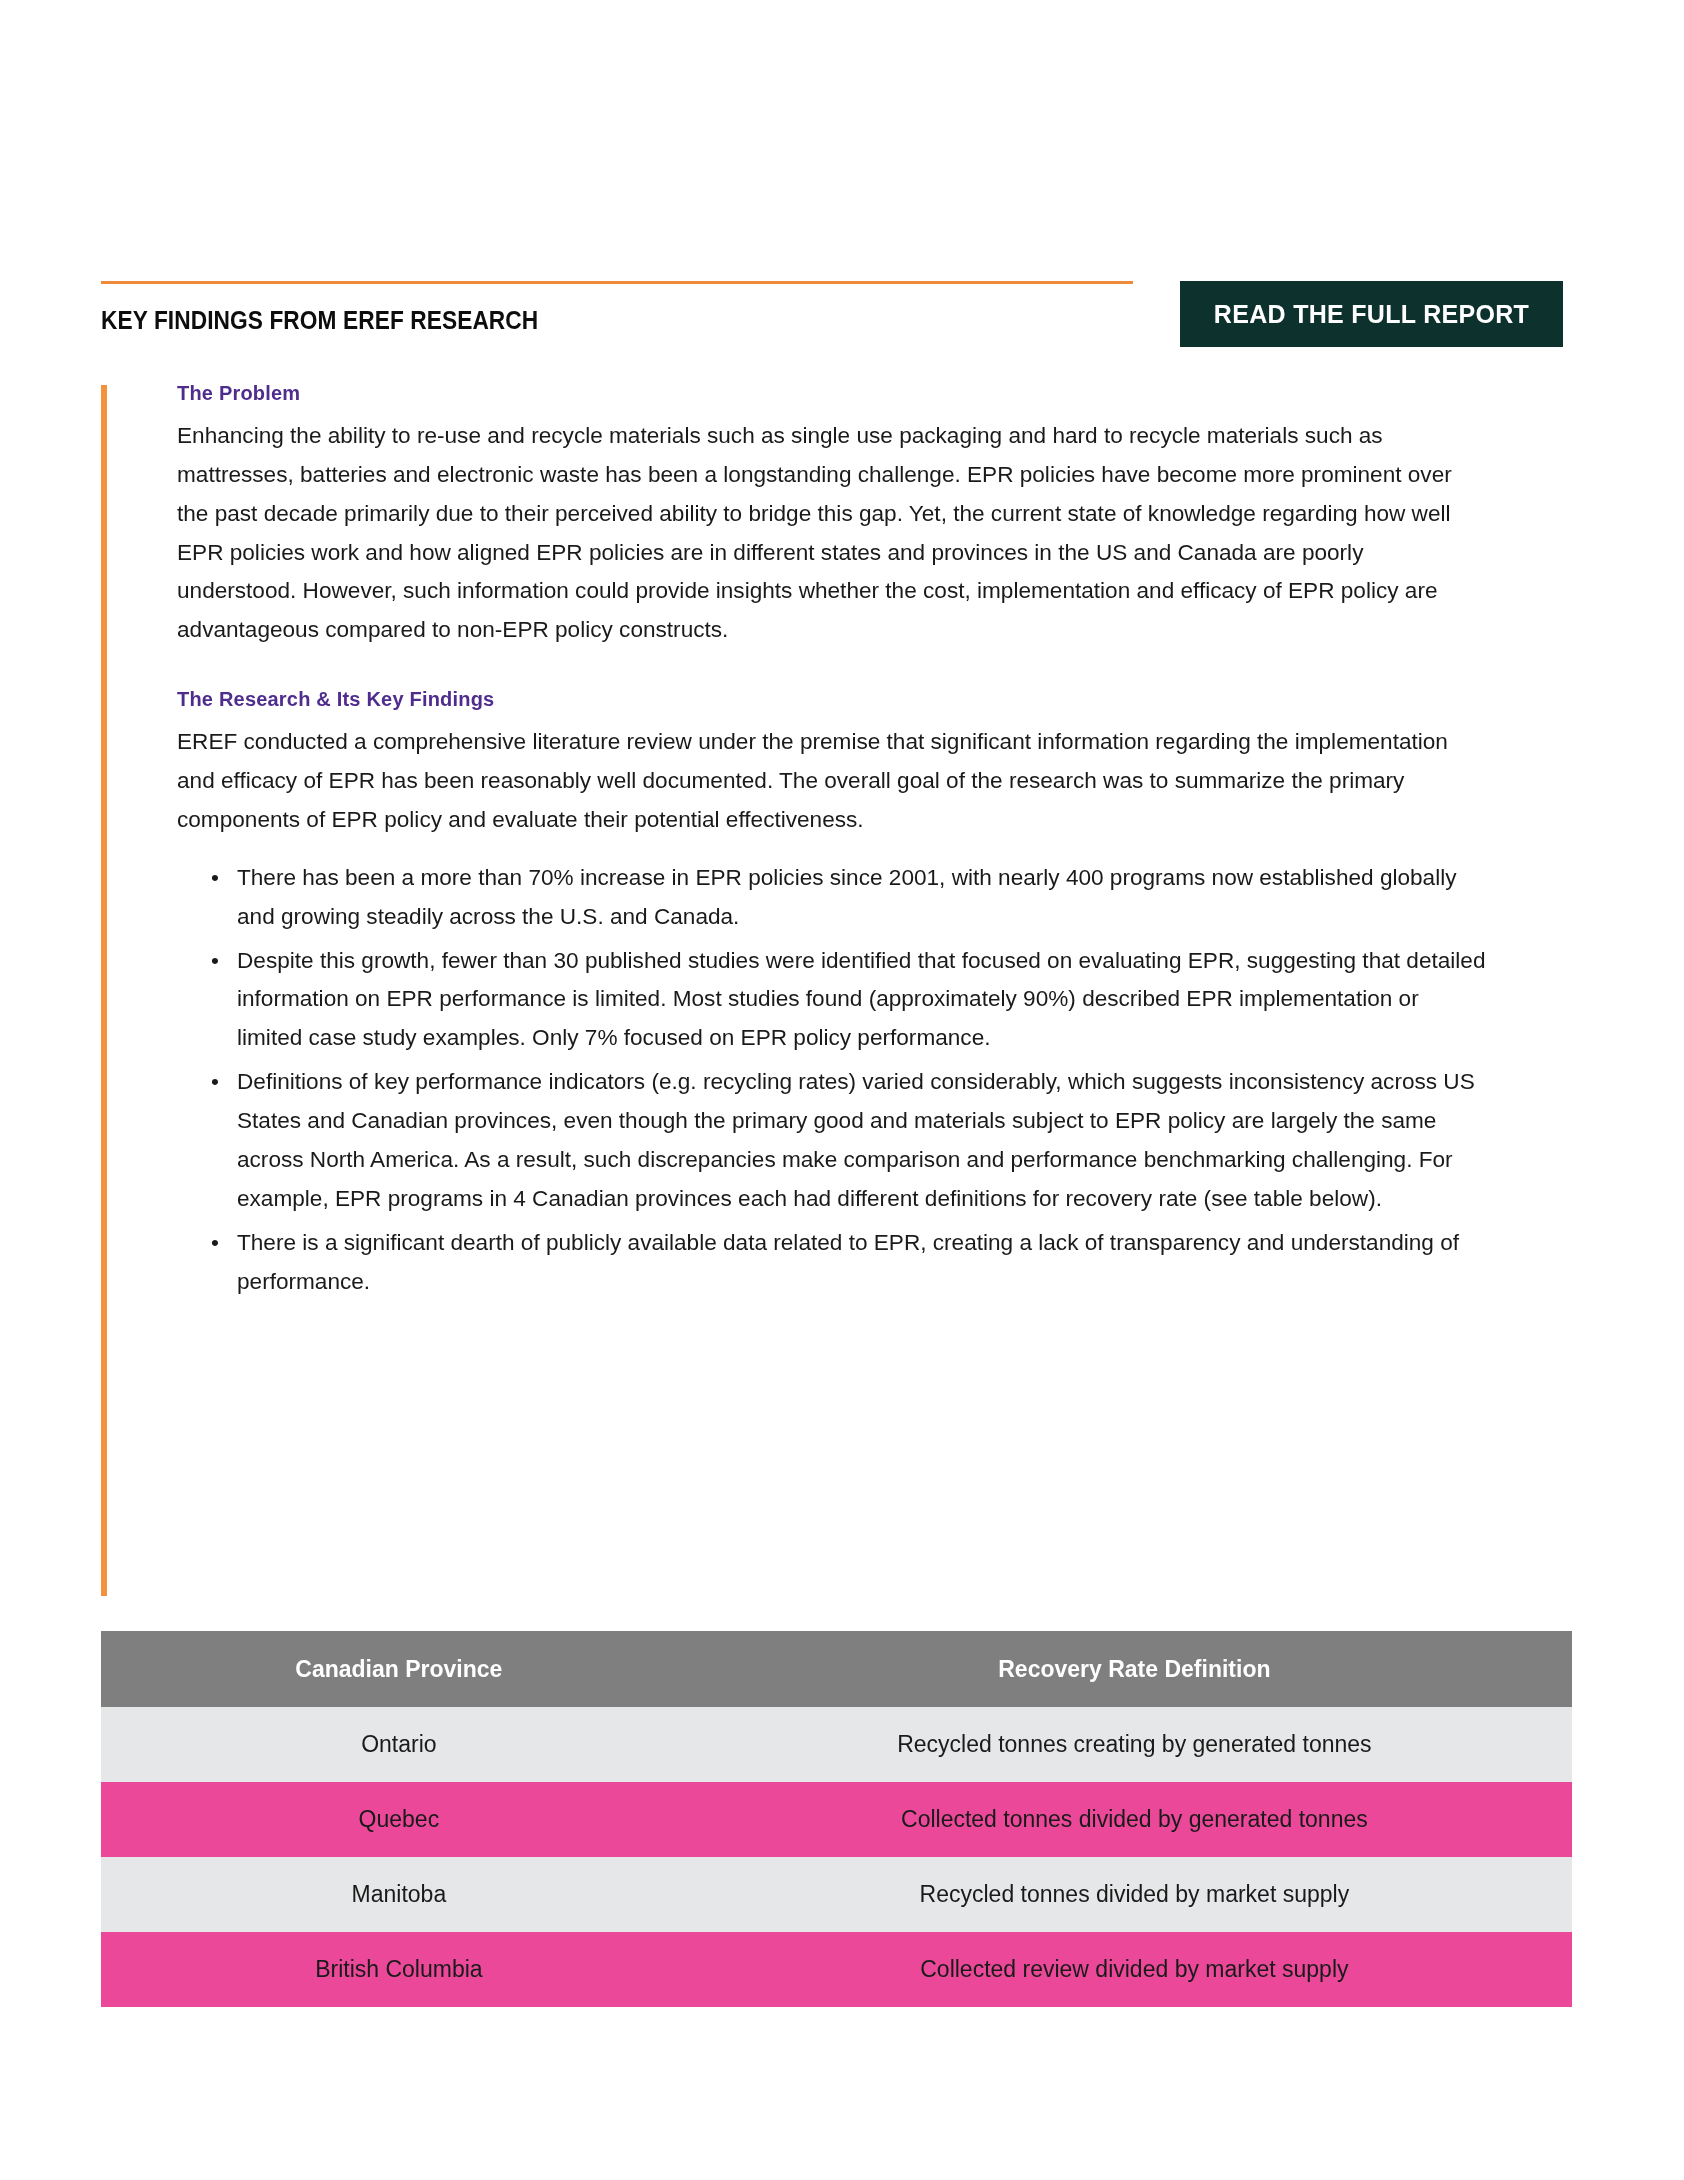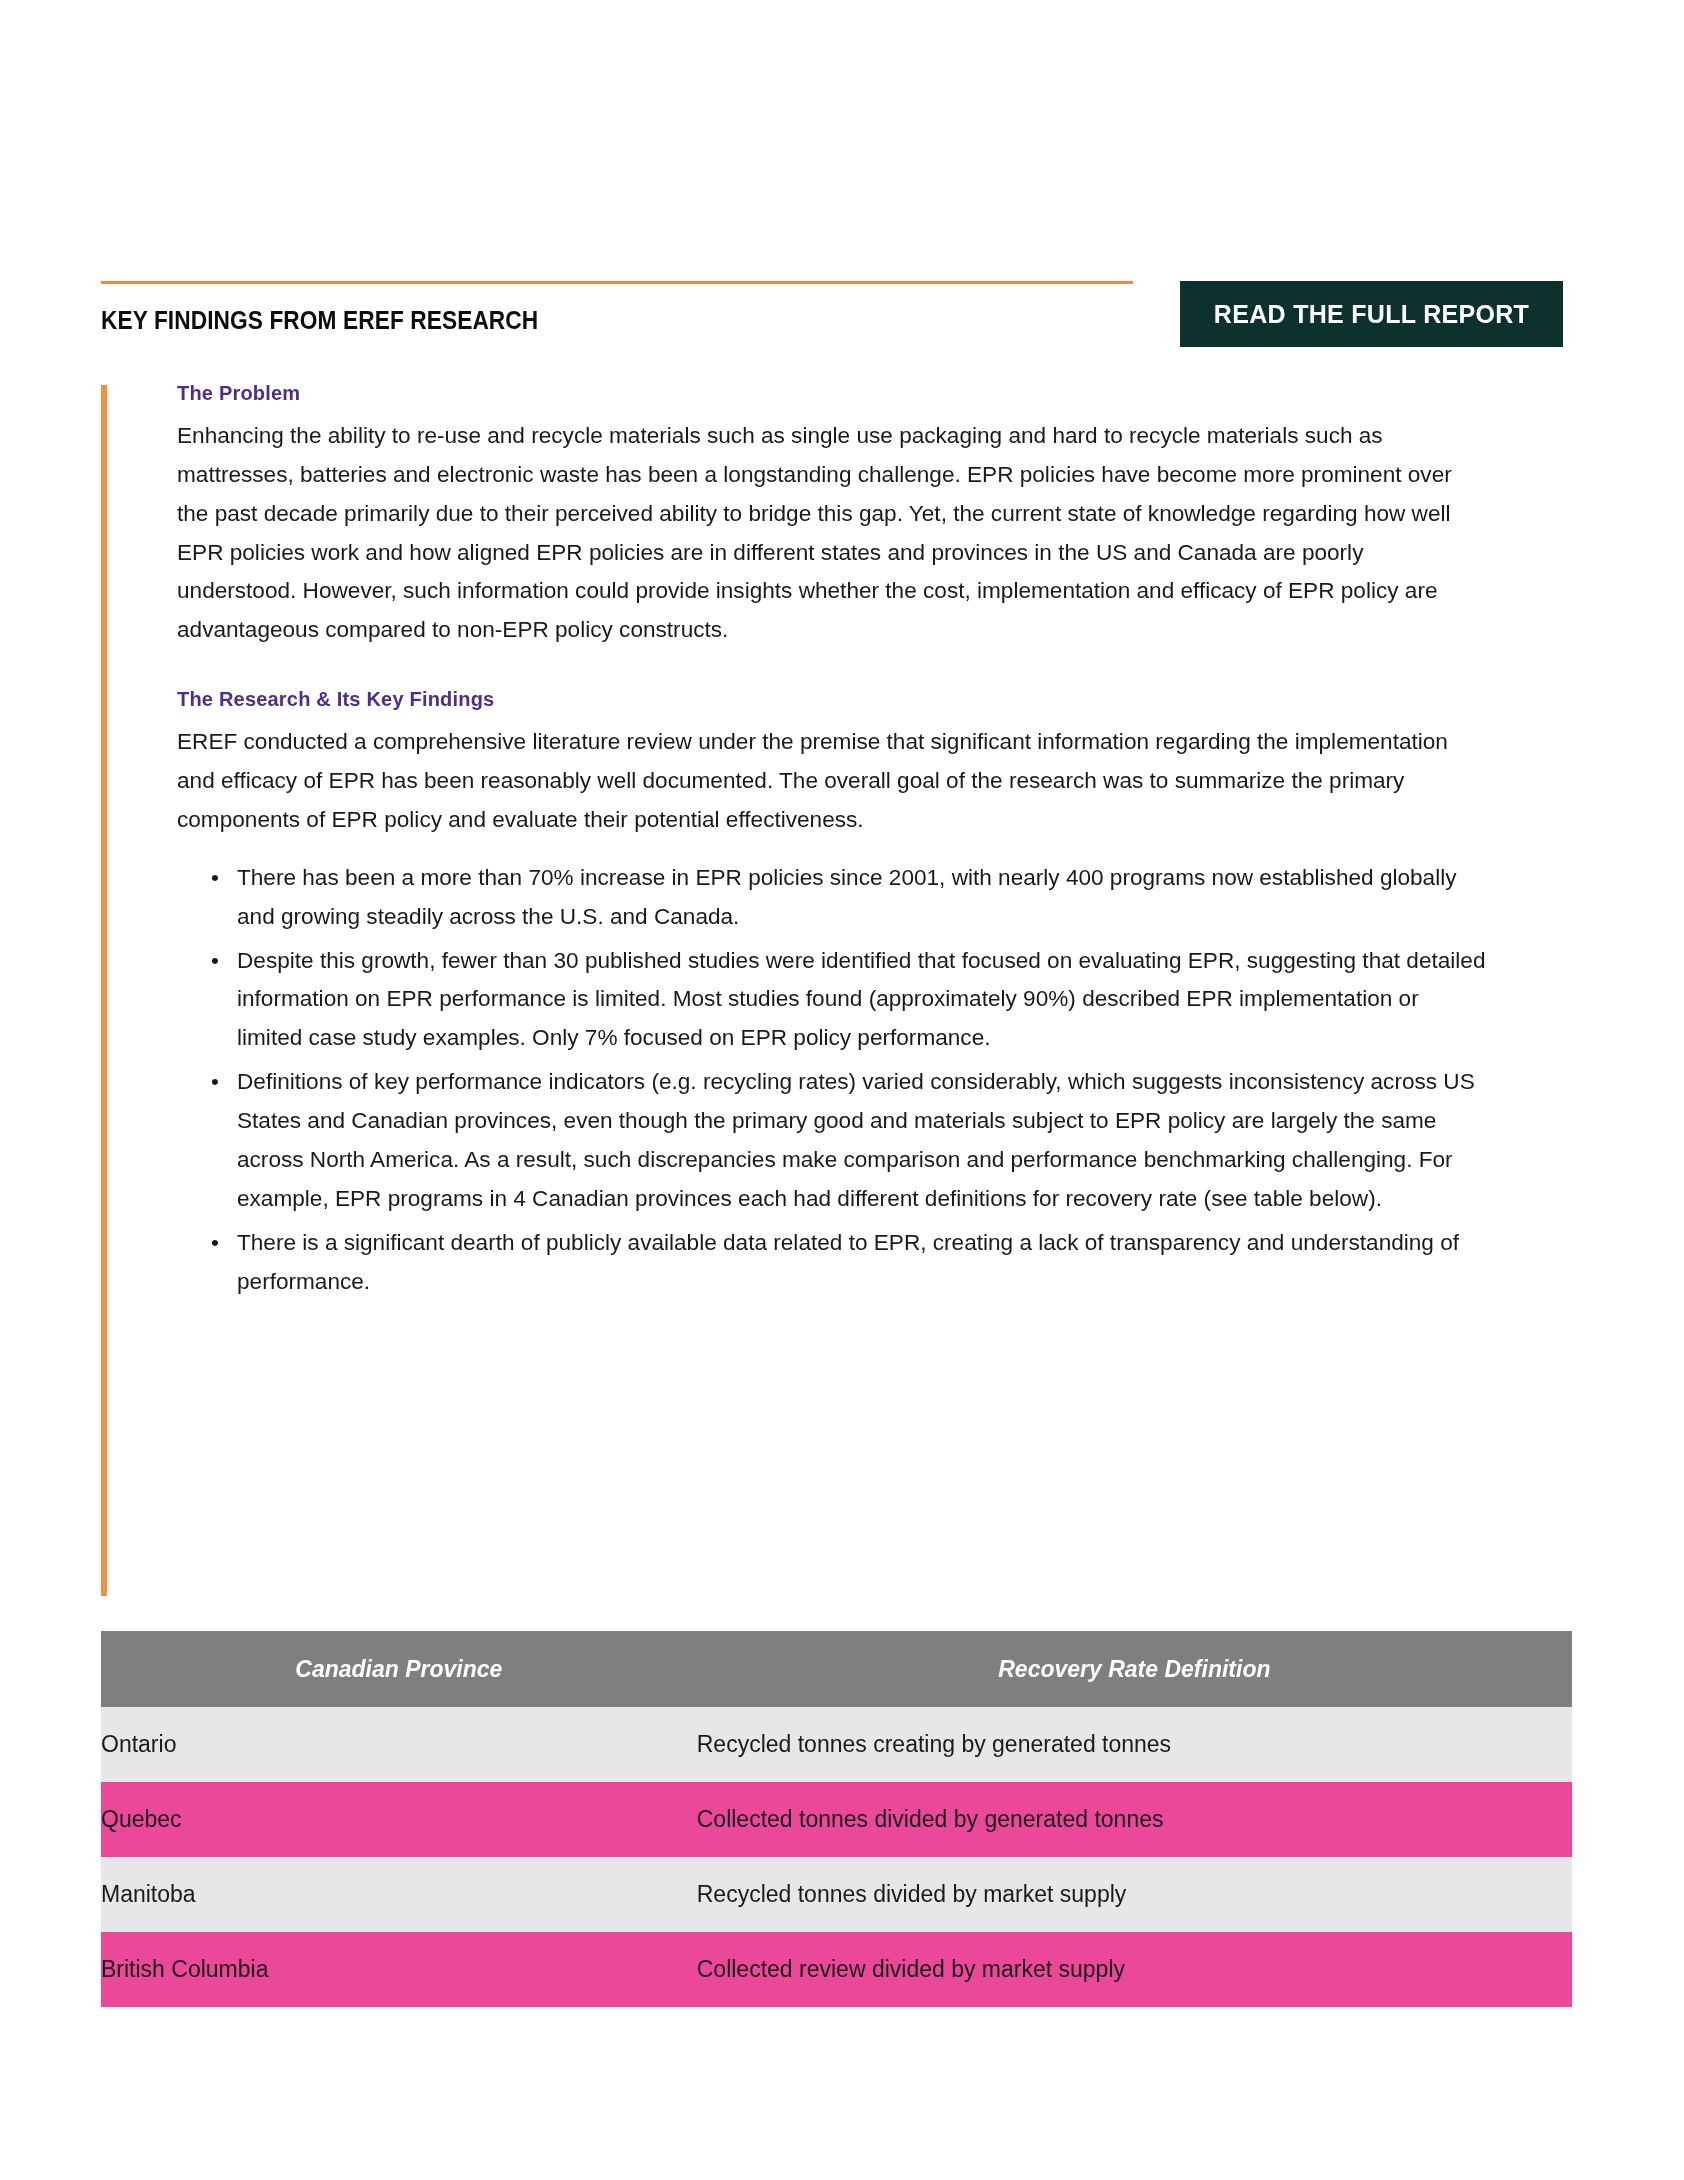--- a/index.html
+++ b/index.html
@@ -161,27 +161,27 @@
     background: #7f7f7f;
     color: #ffffff;
     font-family: "Liberation Sans", sans-serif;
     font-weight: bold;
     font-size: 23px;
     height: 76px;
     text-align: center;
     vertical-align: middle;
     border: none;
     padding: 0;
-    font-style: italic;
   }
   .data-table td {
     font-family: "Liberation Sans", sans-serif;
     font-size: 23px;
     color: #1a1a1a;
     height: 75px;
+    text-align: center;
     vertical-align: middle;
     border: none;
     padding: 0;
   }
   .data-table tr.row-alt td { background: #e6e7e8; }
   .data-table tr.row-plain td { background: #ec4899; }
   .col-province { width: 40.5%; }
   .col-definition { width: 59.5%; }
 </style>
 </head>

